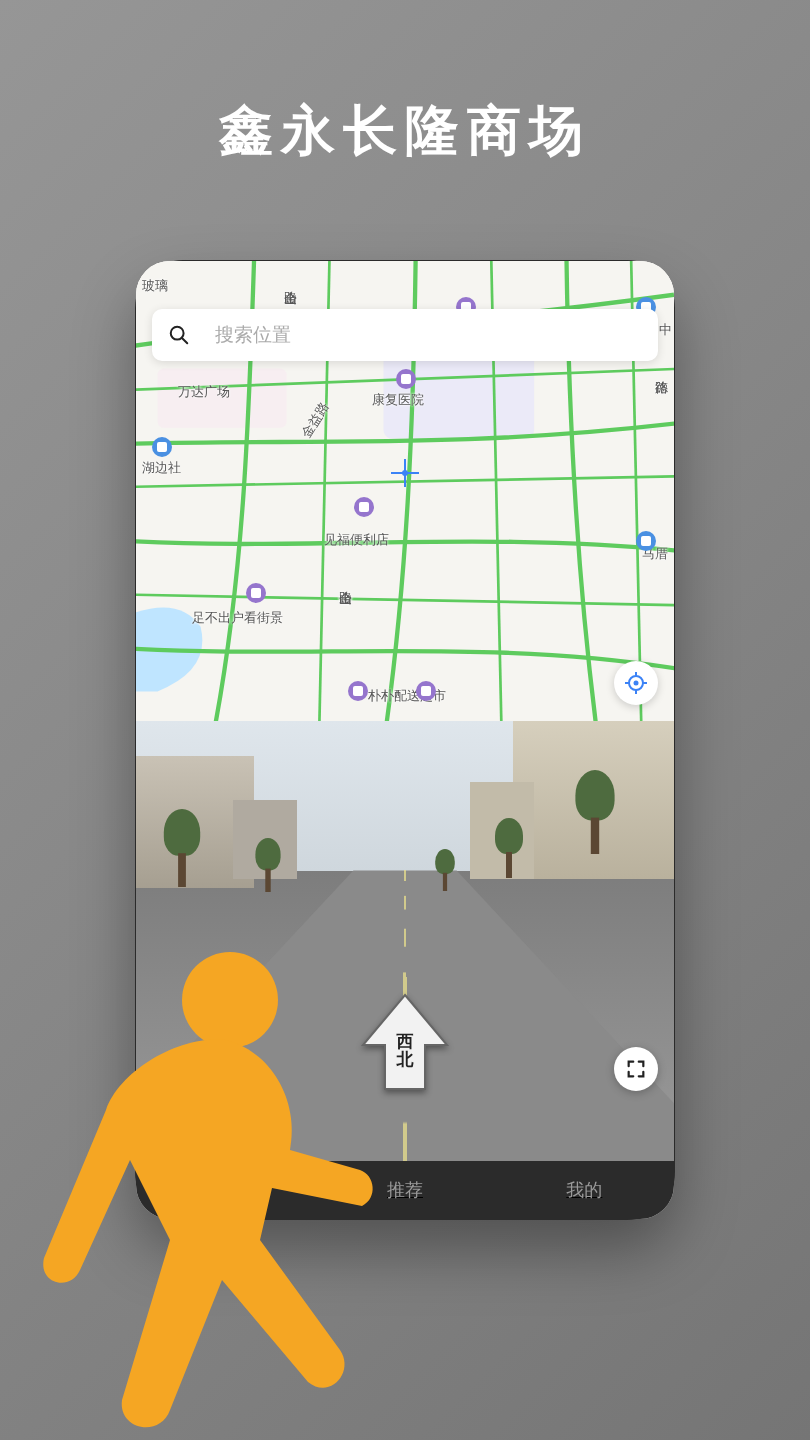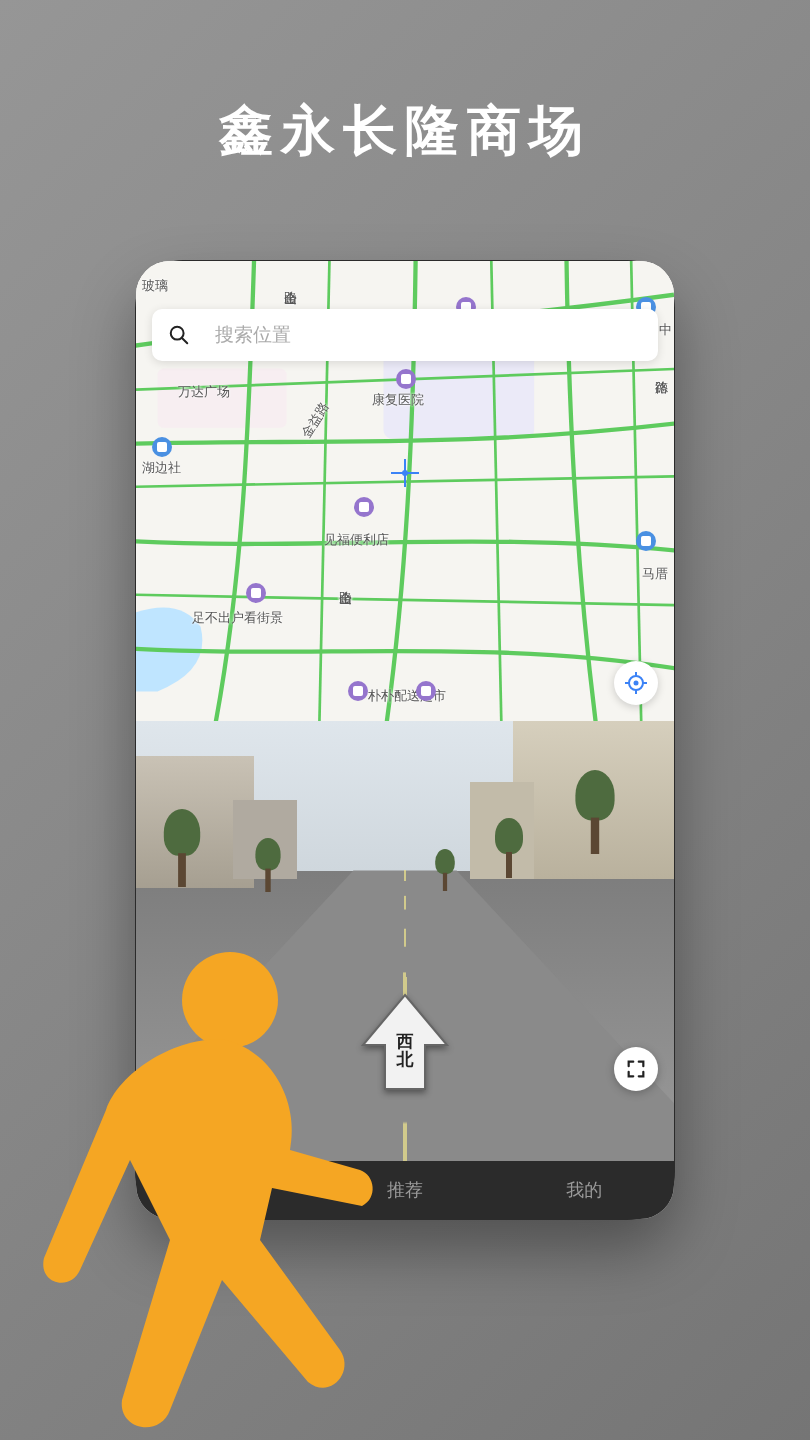--- a/index.html
+++ b/index.html
@@ -163,20 +163,21 @@
     border-radius: 50%;
     box-shadow: 0 2px 8px rgba(0,0,0,0.25);
     display: flex; align-items: center; justify-content: center;
   }
   
   .tab-bar {
     height: 58px;
     background: #2b2b2b;
     display: flex;
     align-items: center;
+    text-decoration: underline;
   }
   .tab {
     flex: 1;
     text-align: center;
     color: #9a9a9a;
     font-size: 18px;
   }
   .tab.active { color: #fff; }
   
   .walker {
@@ -221,21 +222,21 @@
       <span class="map-label" style="left:6px; top:16px;">玻璃</span>
       <span class="map-label" style="left:42px; top:122px;">万达广场</span>
       <span class="map-label" style="left:6px; top:198px;text-align:right;">湖边社</span>
       <span class="map-label" style="left:236px; top:130px;">康复医院</span>
       <span class="map-label" style="left:160px; top:150px; transform:rotate(-58deg);">金益路</span>
       <span class="map-label" style="left:145px; top:20px; writing-mode:vertical-rl;">金山路</span>
       <span class="map-label" style="left:200px; top:320px; writing-mode:vertical-rl;">金山路</span>
       <span class="map-label" style="left:188px; top:262px;margin-top:8px;">见福便利店</span>
       <span class="map-label" style="left:56px; top:348px;">足不出户看街景</span>
       <span class="map-label" style="right:4px; top:110px; writing-mode:vertical-rl;">德路</span>
-      <span class="map-label" style="right:6px; top:304px;">马厝</span>
+      <span class="map-label" style="right:6px; top:284px;">马厝</span>
       <span class="map-label" style="left:232px; top:426px;">朴朴配送超市</span>
       <span class="map-label" style="right:2px; top:60px;">中</span>
 
       <span class="poi-icon poi-blue" style="left:16px; top:176px;">
           <span class="poi-inner"></span>
         </span>
       <span class="poi-icon poi-purple" style="left:320px; top:36px;">
           <span class="poi-inner"></span>
         </span>
       <span class="poi-icon poi-blue" style="right:18px; top:36px;">

